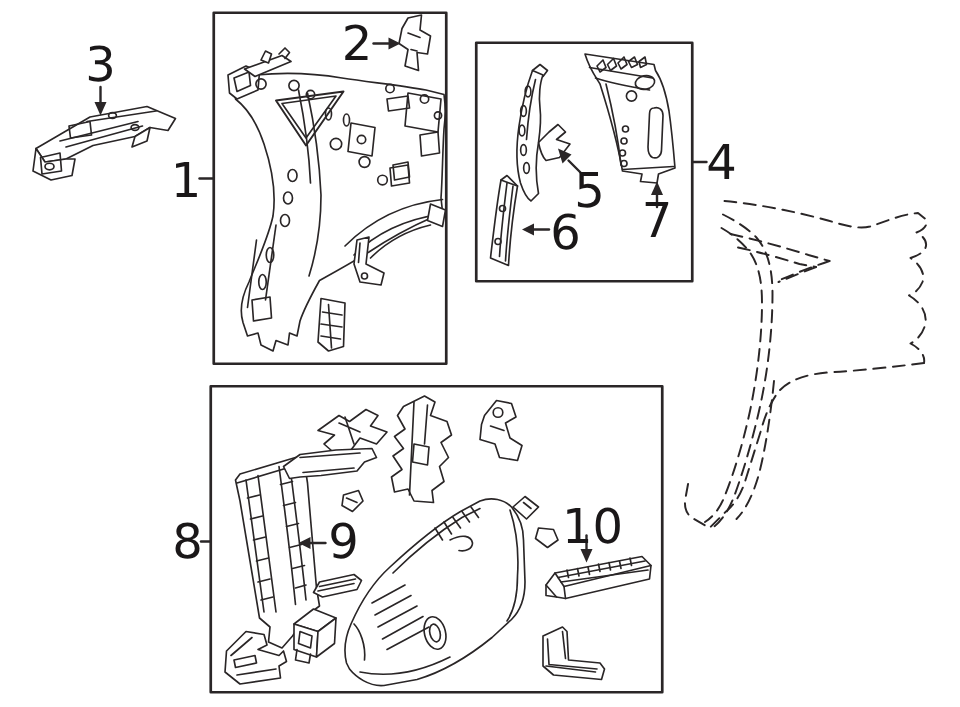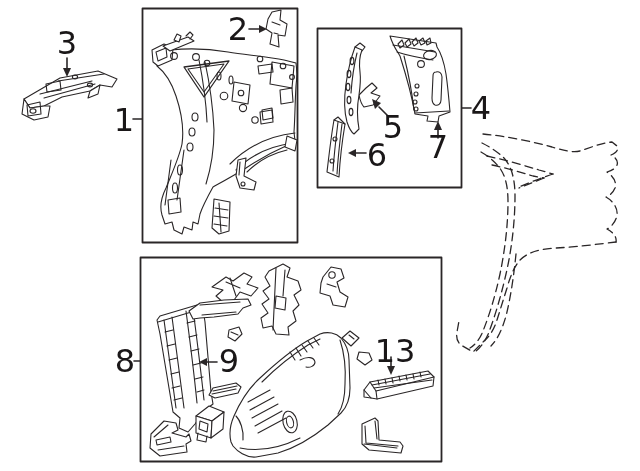--- a/index.html
+++ b/index.html
@@ -264,14 +264,14 @@
 
   <div class="callout" style="left:124px;top:120px;">1</div>
   <div class="callout" style="left:238px;top:29px;">2</div>
   <div class="callout" style="left:67px;top:43px;">3</div>
   <div class="callout" style="left:481px;top:108px;">4</div>
   <div class="callout" style="left:393px;top:127px;">5</div>
   <div class="callout" style="left:377px;top:155px;">6</div>
   <div class="callout" style="left:438px;top:147px;">7</div>
   <div class="callout" style="left:125px;top:361px;">8</div>
   <div class="callout" style="left:229px;top:361px;">9</div>
-  <div class="callout" style="left:395px;top:351px;">13</div>
+  <div class="callout" style="left:395px;top:351px;">10</div>
 </div>
 
 </body></html>

